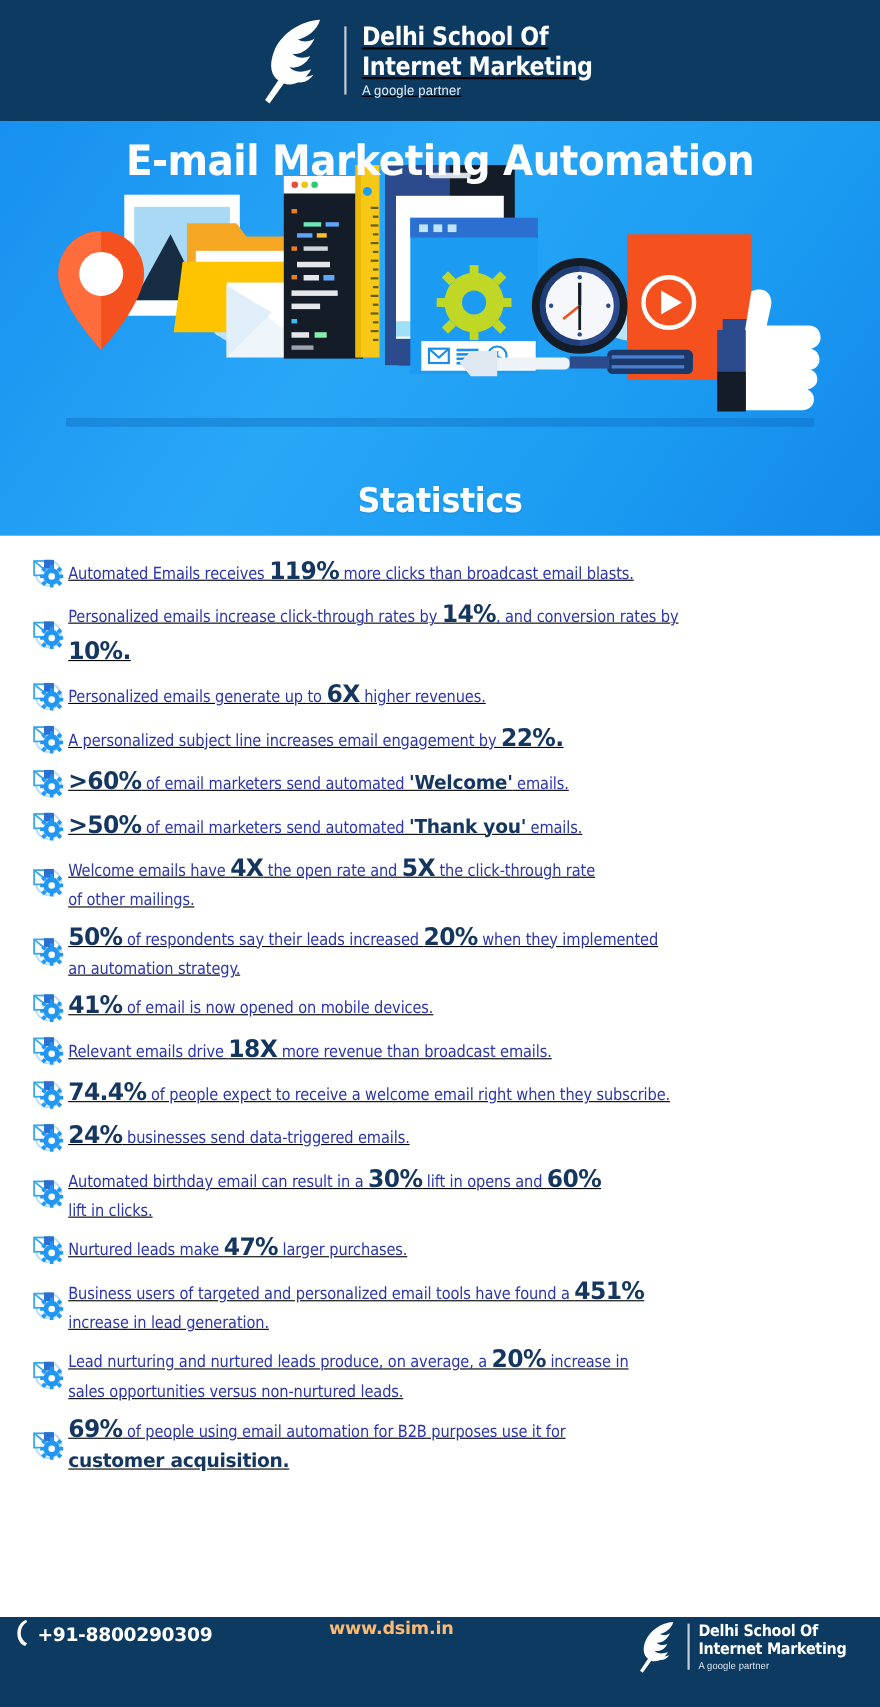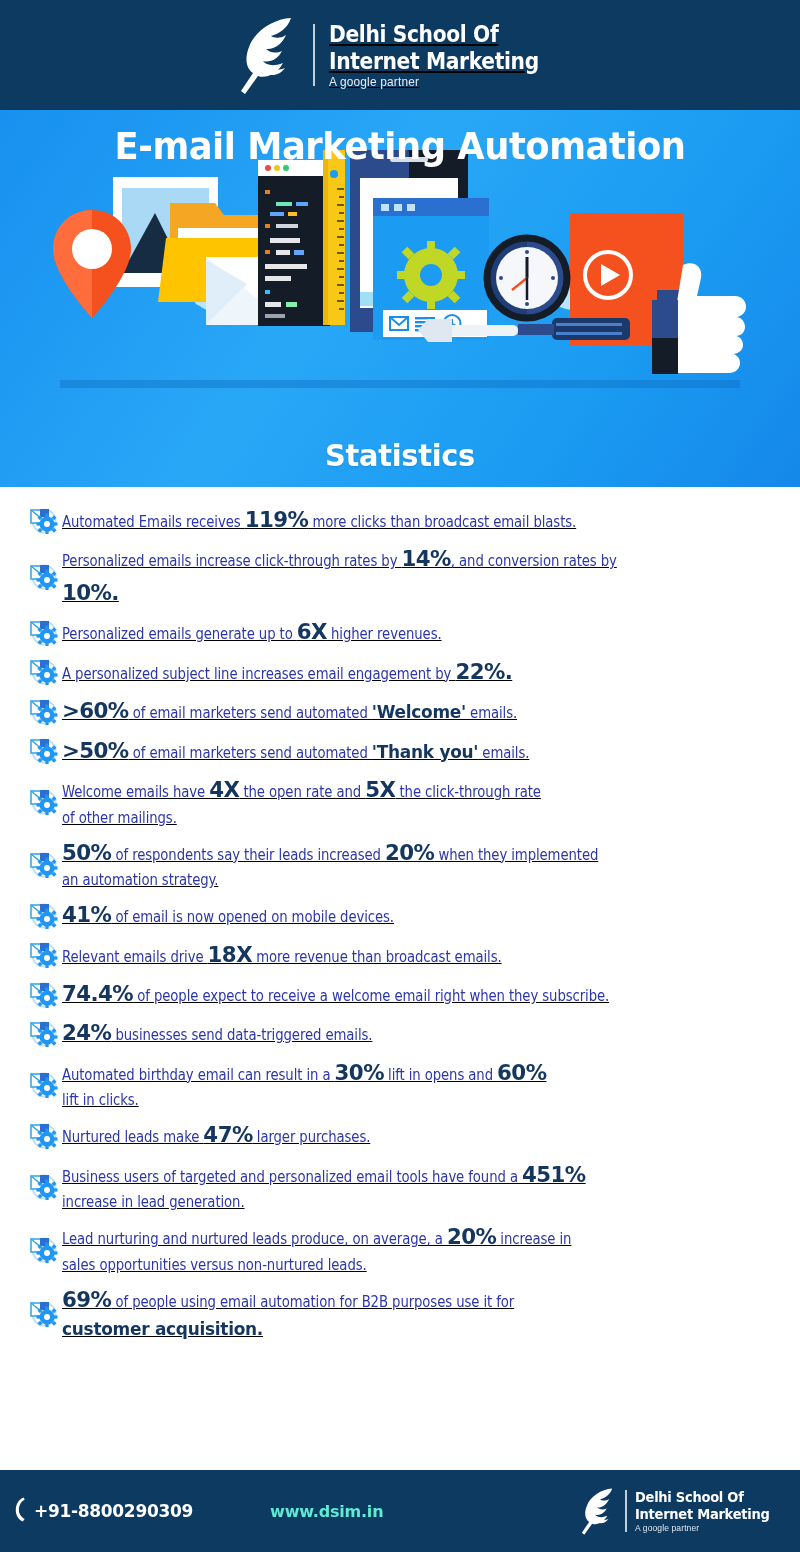--- a/index.html
+++ b/index.html
@@ -123,34 +123,34 @@
   }
   .stat-text .l2 { display: block; }
 
   
   .footer {
     position: absolute;
     left: 0; bottom: 0;
     width: 800px; height: 82px;
     background: #0d3a61;
     display: flex;
-    align-items: center;
+    align-items: flex-start;
   }
   .foot-phone {
     display: flex; align-items: center; gap: 4px;
     margin-left: 14px;
     color: #ffffff;
     font-family: "DejaVu Sans", sans-serif;
     font-weight: bold;
     font-size: 17px;
     letter-spacing: -0.3px;
   }
   .foot-site {
-    margin-left: 77px;
-    color: #5eead4;
+    margin-left: 106px;
+    color: #fdba74;
     font-family: "DejaVu Sans", sans-serif;
     font-weight: bold;
     font-size: 16px;
     letter-spacing: -0.2px;
   }
   .foot-brand {
     margin-left: auto; margin-right: 16px;
     display: flex; align-items: center; gap: 8px;
   }
   .foot-feather { width: 40px; height: 54px; }

